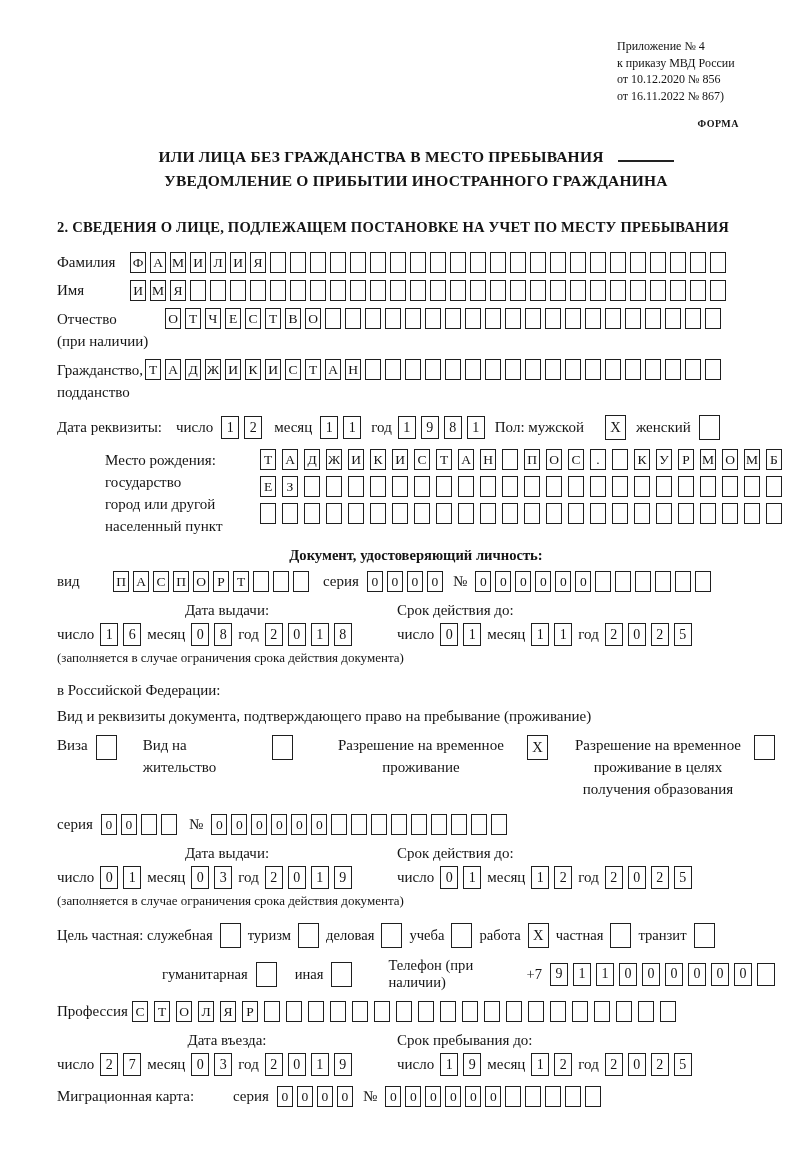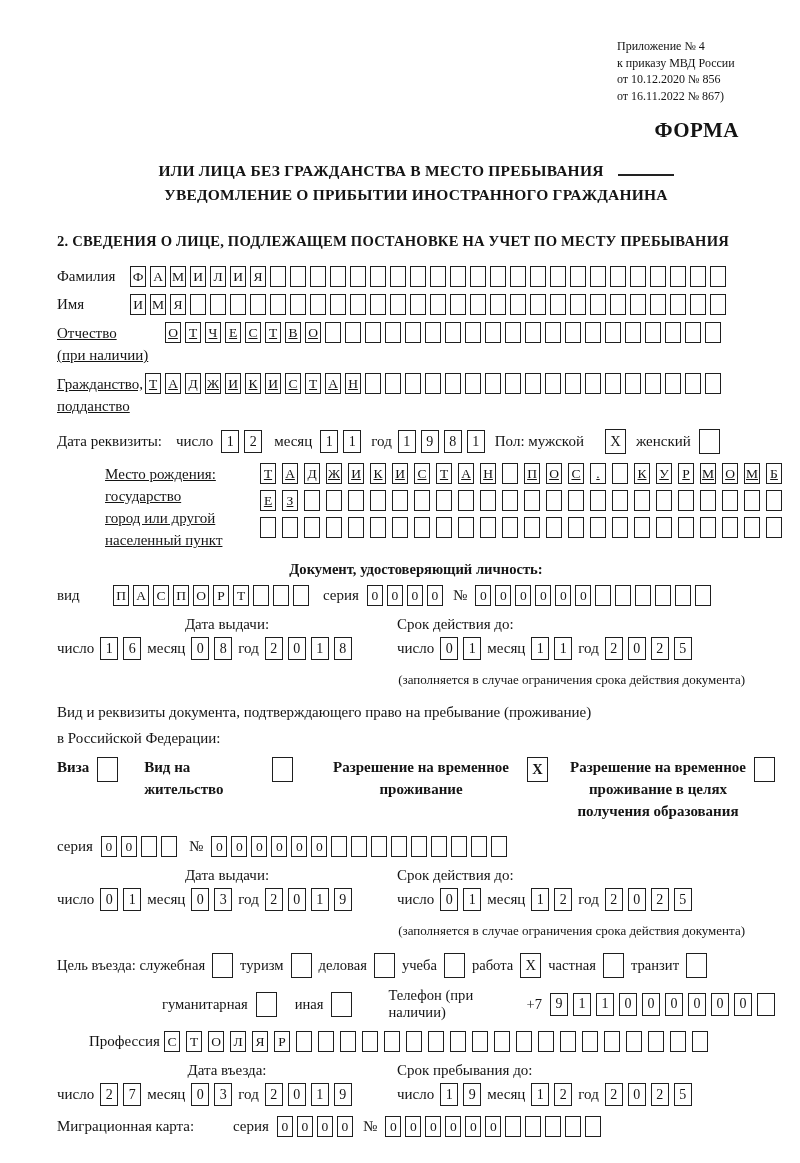--- a/index.html
+++ b/index.html
@@ -5,31 +5,31 @@
   html,body{margin:0;padding:0;background:#e8e8e8;}
   .page{
     width:800px;height:1163px;background:#ffffff;color:#141414;
     font-family:"Liberation Serif","DejaVu Serif",serif;
     box-sizing:border-box;padding:38px 25px 20px 57px;
     position:relative;overflow:hidden;
   }
   
   .annex{margin-left:560px;font-size:12px;line-height:1.38;}
   .annex .gap{margin-top:5px;}
-  .forma{font-weight:bold;font-size:21px;text-align:right;padding-right:36px;margin-top:14px;letter-spacing:.5px;}
+  .forma{font-weight:bold;font-size:10px;text-align:right;padding-right:36px;margin-top:14px;letter-spacing:.5px;}
   .title{font-weight:bold;font-size:15.5px;text-align:center;margin-top:16px;line-height:1.55;letter-spacing:.2px;}
   .title-underline{display:inline-block;width:56px;border-bottom:2px solid #222;margin-left:14px;}
   .sec-heading{font-weight:bold;font-size:14.6px;margin-top:26px;letter-spacing:.2px;}
   
   .frow{display:flex;align-items:center;margin-top:7px;}
-  .frow.top{align-items:flex-start;text-decoration:underline;}
+  .frow.top{align-items:flex-start;}
   .flabel{font-size:15px;flex-shrink:0;}
   .lblock{font-size:15px;line-height:22px;flex-shrink:0;}
   .w73{width:73px;} .w108{width:108px;} .w88{width:88px;} .w155{width:155px;}
-  .w56{width:56px;} .w176{width:176px;} .w75{width:75px;margin-left:32px;} .mr8{margin-right:8px;} .ml26{margin-left:26px;}
+  .w56{width:56px;} .w176{width:176px;} .w75{width:75px;} .mr8{margin-right:8px;} .ml26{margin-left:26px;}
   
   .cells{display:inline-flex;gap:4px;flex-shrink:0;}
   .cells.g6{gap:6px;}
   .cell{
     width:14px;height:19px;border:1.7px solid #1f1f1f;background:#fff;
     display:inline-flex;align-items:center;justify-content:center;
     font-size:13.5px;flex-shrink:0;
   }
   .cells.big{gap:5px;}
   .cells.big .cell{width:16px;height:21px;font-size:14px;}
@@ -39,26 +39,26 @@
     display:inline-flex;align-items:center;justify-content:center;
     font-size:14.5px;flex-shrink:0;
   }
   
   .dates-header{display:flex;margin-top:10px;font-size:15px;}
   .dh-left{width:340px;text-align:center;}
   .dh-right{width:340px;text-align:left;}
   .dates-row{display:flex;align-items:center;margin-top:4px;}
   .dgroup{display:inline-flex;align-items:center;gap:6px;font-size:15px;}
   .dgroup.left{width:340px;}
-  .note{font-size:13px;text-align:right;padding-right:30px;margin-top:12px;}
+  .note{font-size:13px;padding-right:30px;margin-top:4px;}
   
   .doc-heading{font-weight:bold;font-size:14.6px;text-align:center;margin-top:10px;}
   .intro{font-size:15px;margin-top:12px;line-height:1.7;}
   .opt-row{display:flex;align-items:flex-start;margin-top:6px;}
-  .pair{display:inline-flex;align-items:flex-start;gap:8px;font-weight:bold;}
+  .pair{display:inline-flex;align-items:flex-start;gap:8px;}
   .plabel{font-size:15px;line-height:1.45;}
   .plabel.c190{width:196px;text-align:center;}
   .plabel.c176{width:176px;text-align:center;}
   .purpose-row{display:flex;align-items:center;margin-top:14px;font-size:14.6px;gap:7px;flex-wrap:nowrap;}
   .purpose-row2{display:flex;align-items:center;margin-top:9px;margin-left:105px;font-size:14.6px;gap:8px;}
 </style>
 </head>
 <body>
 
 <div class="page">
@@ -422,22 +422,22 @@
           <span class="cell">2</span>
           <span class="cell">0</span>
           <span class="cell">2</span>
           <span class="cell">5</span>
         </span>
     </span>
   </div>
   <div class="note">(заполняется в случае ограничения срока действия документа)</div>
 
   <div class="intro">
+    <div>в Российской Федерации:</div>
     <div>Вид и реквизиты документа, подтверждающего право на пребывание (проживание)</div>
-    <div>в Российской Федерации:</div>
   </div>
 
   <div class="opt-row">
     <span class="pair">
       <span class="plabel">Виза</span>
       <span class="checkbox"></span>
     </span>
     <span class="pair ml26">
       <span class="plabel">Вид на жительство</span>
       <span class="checkbox" style="margin-left:16px;"></span>
@@ -520,21 +520,21 @@
           <span class="cell">2</span>
           <span class="cell">0</span>
           <span class="cell">2</span>
           <span class="cell">5</span>
         </span>
     </span>
   </div>
   <div class="note">(заполняется в случае ограничения срока действия документа)</div>
 
   <div class="purpose-row">
-    <span>Цель въезда: служебная</span>
+    <span>Цель частная: служебная</span>
     <span class="checkbox"></span>
     <span>туризм</span>
     <span class="checkbox"></span>
     <span>деловая</span>
     <span class="checkbox"></span>
     <span>учеба</span>
     <span class="checkbox"></span>
     <span>работа</span>
     <span class="checkbox">X</span>
     <span>частная</span>

